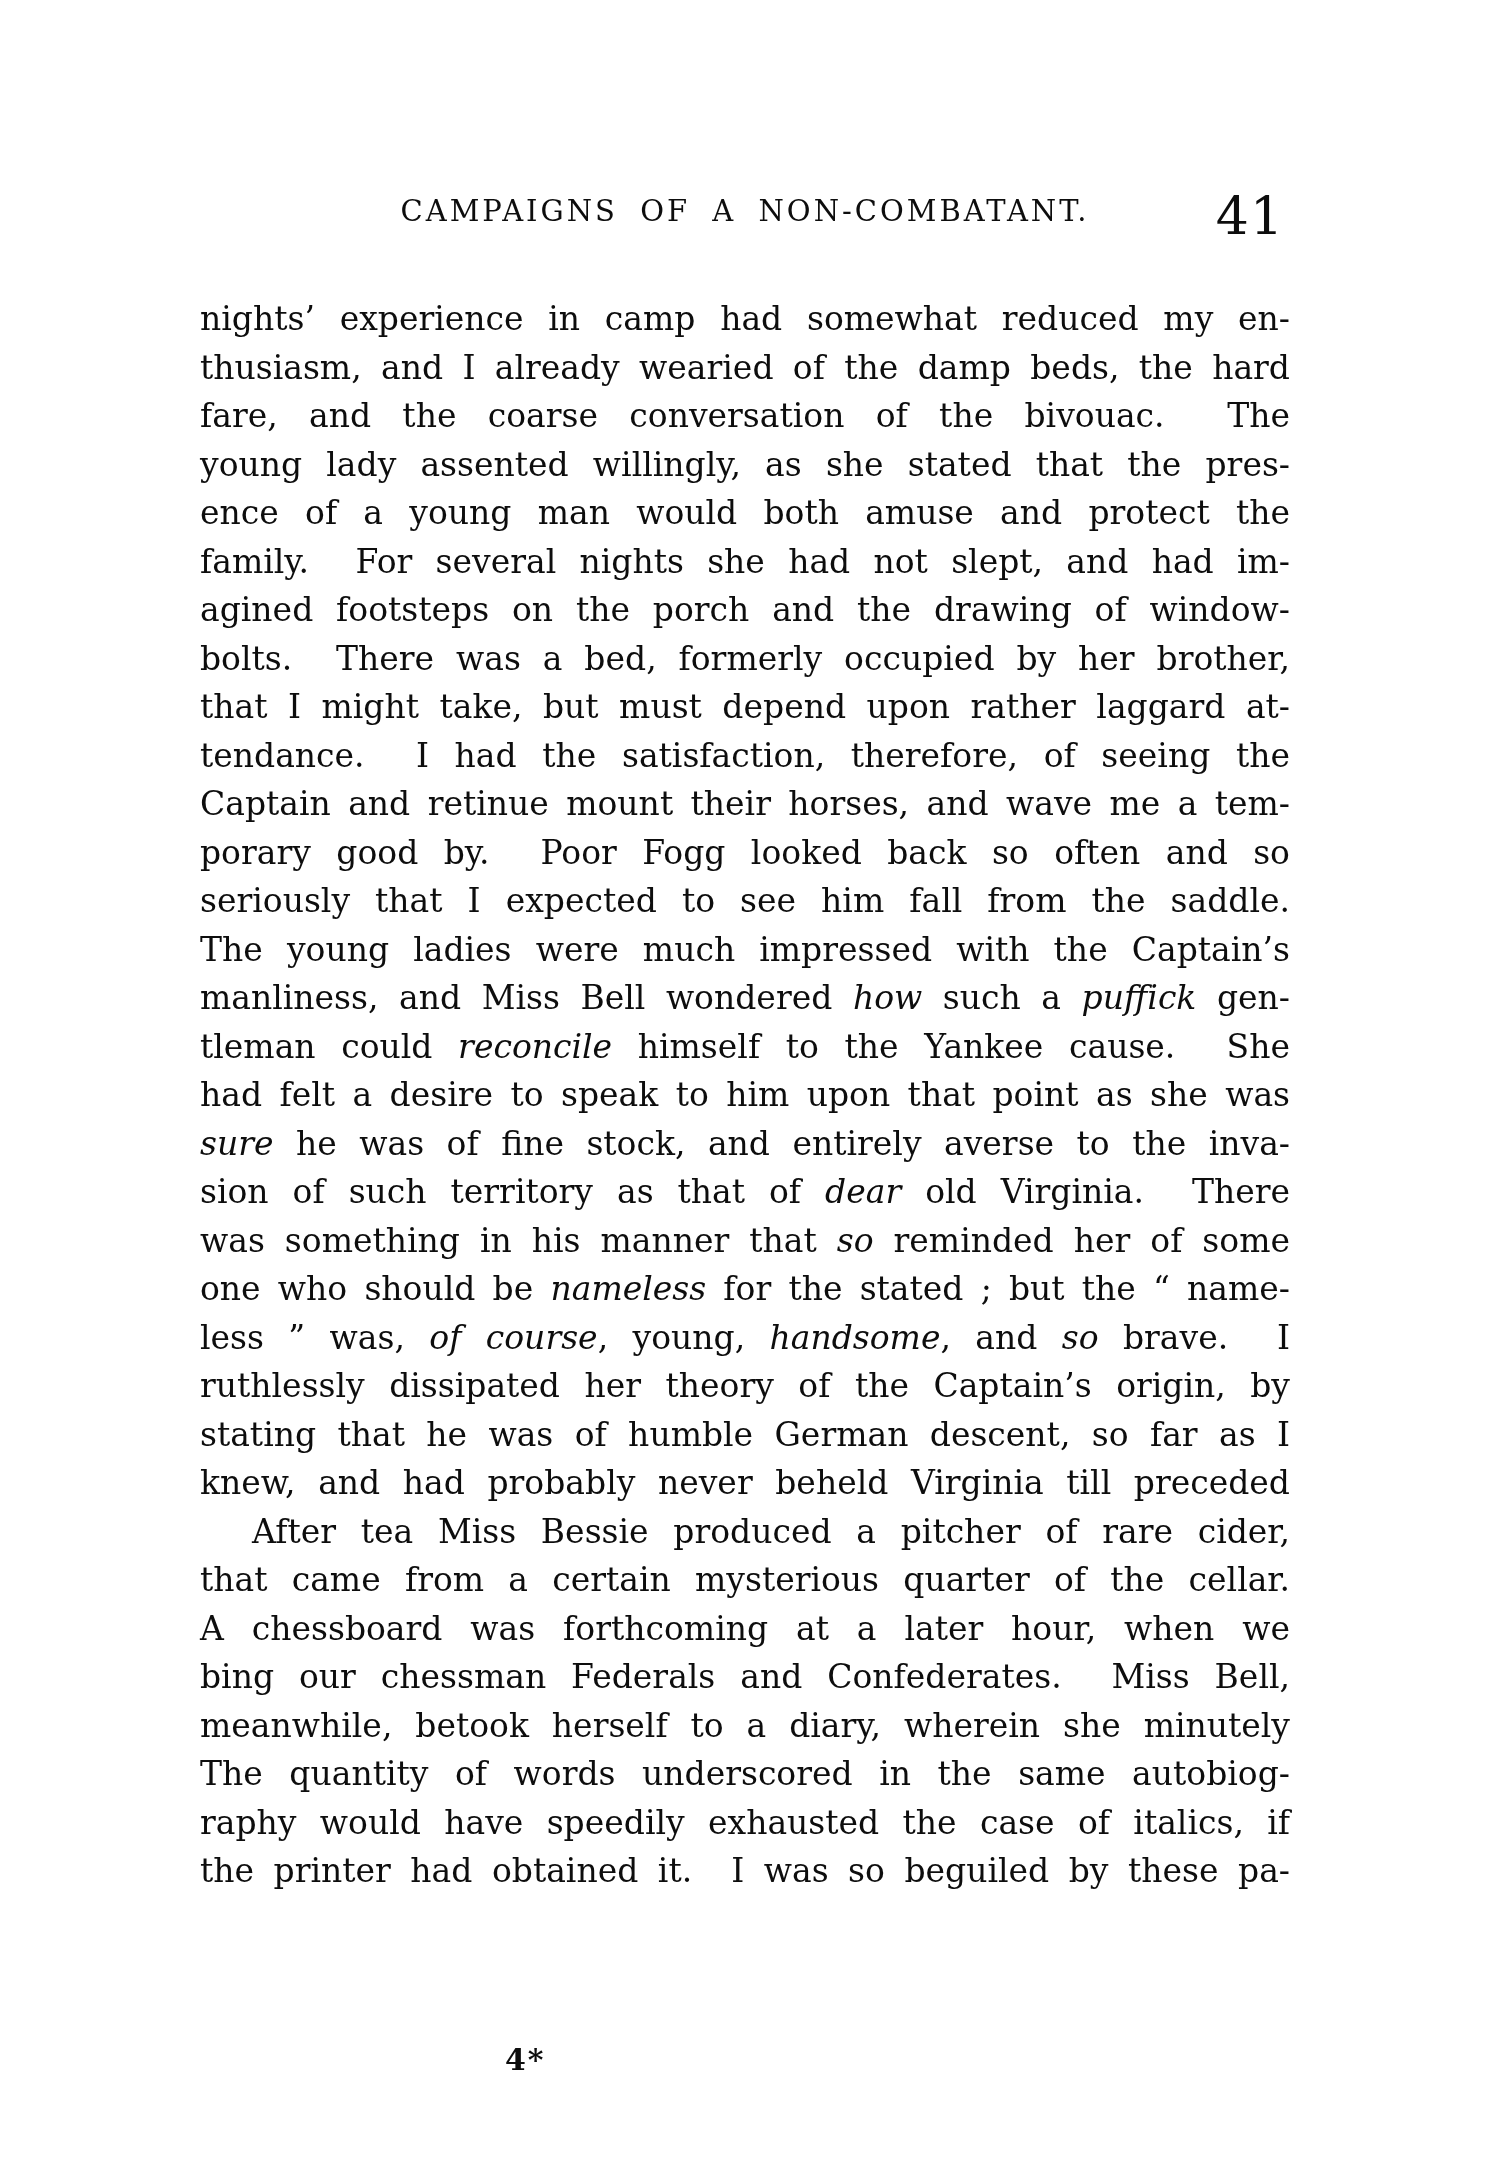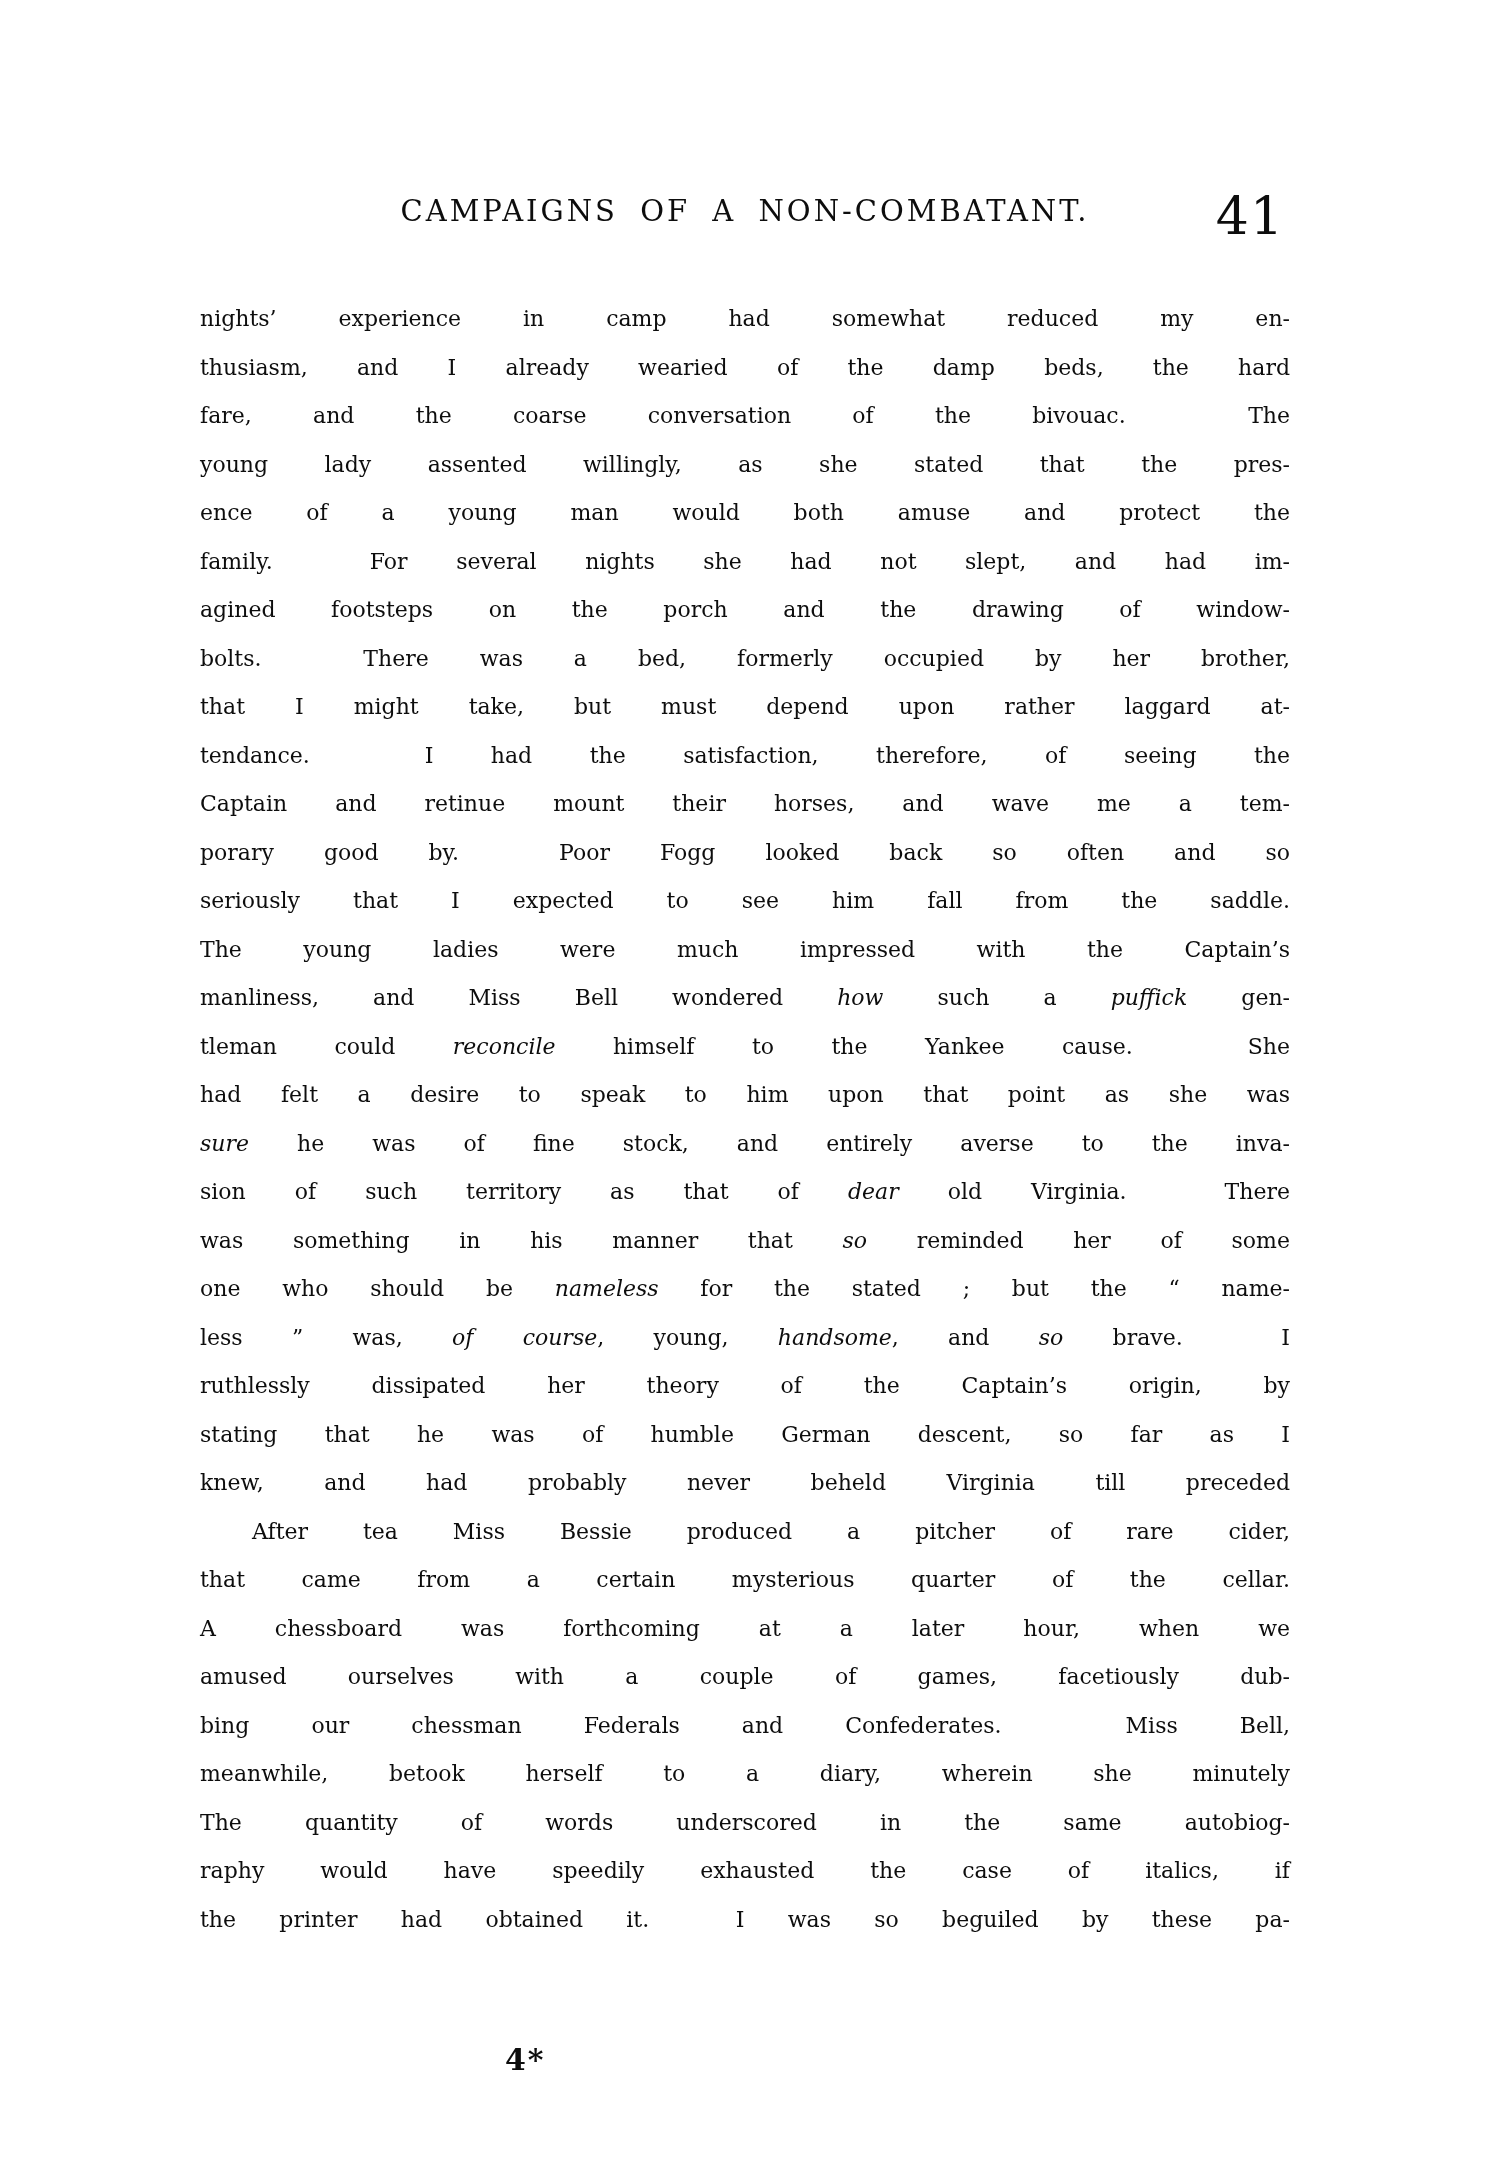--- a/index.html
+++ b/index.html
@@ -37,21 +37,21 @@
     right: 6px;
     top: -8px;
     font-size: 52px;
     letter-spacing: 1px;
   }
   .text-block {
     position: absolute;
     left: 200px;
     top: 295px;
     width: 1090px;
-    font-size: 22px;
+    font-size: 33px;
     line-height: 48.5px;
   }
   .line {
     text-align: justify;
     text-align-last: justify;
   }
   .line.short {
     text-align-last: left;
   }
   .line.indent {
@@ -100,21 +100,20 @@
       <div class="line"><span>sion of such territory as that of </span><em>dear</em><span> old Virginia.&nbsp; There</span></div>
       <div class="line"><span>was something in his manner that </span><em>so</em><span> reminded her of some</span></div>
       <div class="line"><span>one who should be </span><em>nameless</em><span> for the stated ; but the “ name-</span></div>
       <div class="line"><span>less ” was, </span><em>of course</em><span>, young, </span><em>handsome</em><span>, and </span><em>so</em><span> brave.&nbsp; I</span></div>
       <div class="line"><span>ruthlessly dissipated her theory of the Captain’s origin, by</span></div>
       <div class="line"><span>stating that he was of humble German descent, so far as I</span></div>
       <div class="line"><span>knew, and had probably never beheld Virginia till preceded</span></div>
       <div class="line indent"><span>After tea Miss Bessie produced a pitcher of rare cider,</span></div>
       <div class="line"><span>that came from a certain mysterious quarter of the cellar.</span></div>
       <div class="line"><span>A chessboard was forthcoming at a later hour, when we</span></div>
-      <div class="line"><span>amused ourselves with a couple of games, facetiously dub-</span></div>
       <div class="line"><span>bing our chessman Federals and Confederates.&nbsp; Miss Bell,</span></div>
       <div class="line"><span>meanwhile, betook herself to a diary, wherein she minutely</span></div>
       <div class="line"><span>The quantity of words underscored in the same autobiog-</span></div>
       <div class="line"><span>raphy would have speedily exhausted the case of italics, if</span></div>
       <div class="line"><span>the printer had obtained it.&nbsp; I was so beguiled by these pa-</span></div>
     </main>
 
   <div class="signature-line">4*</div>
 </div>
 

